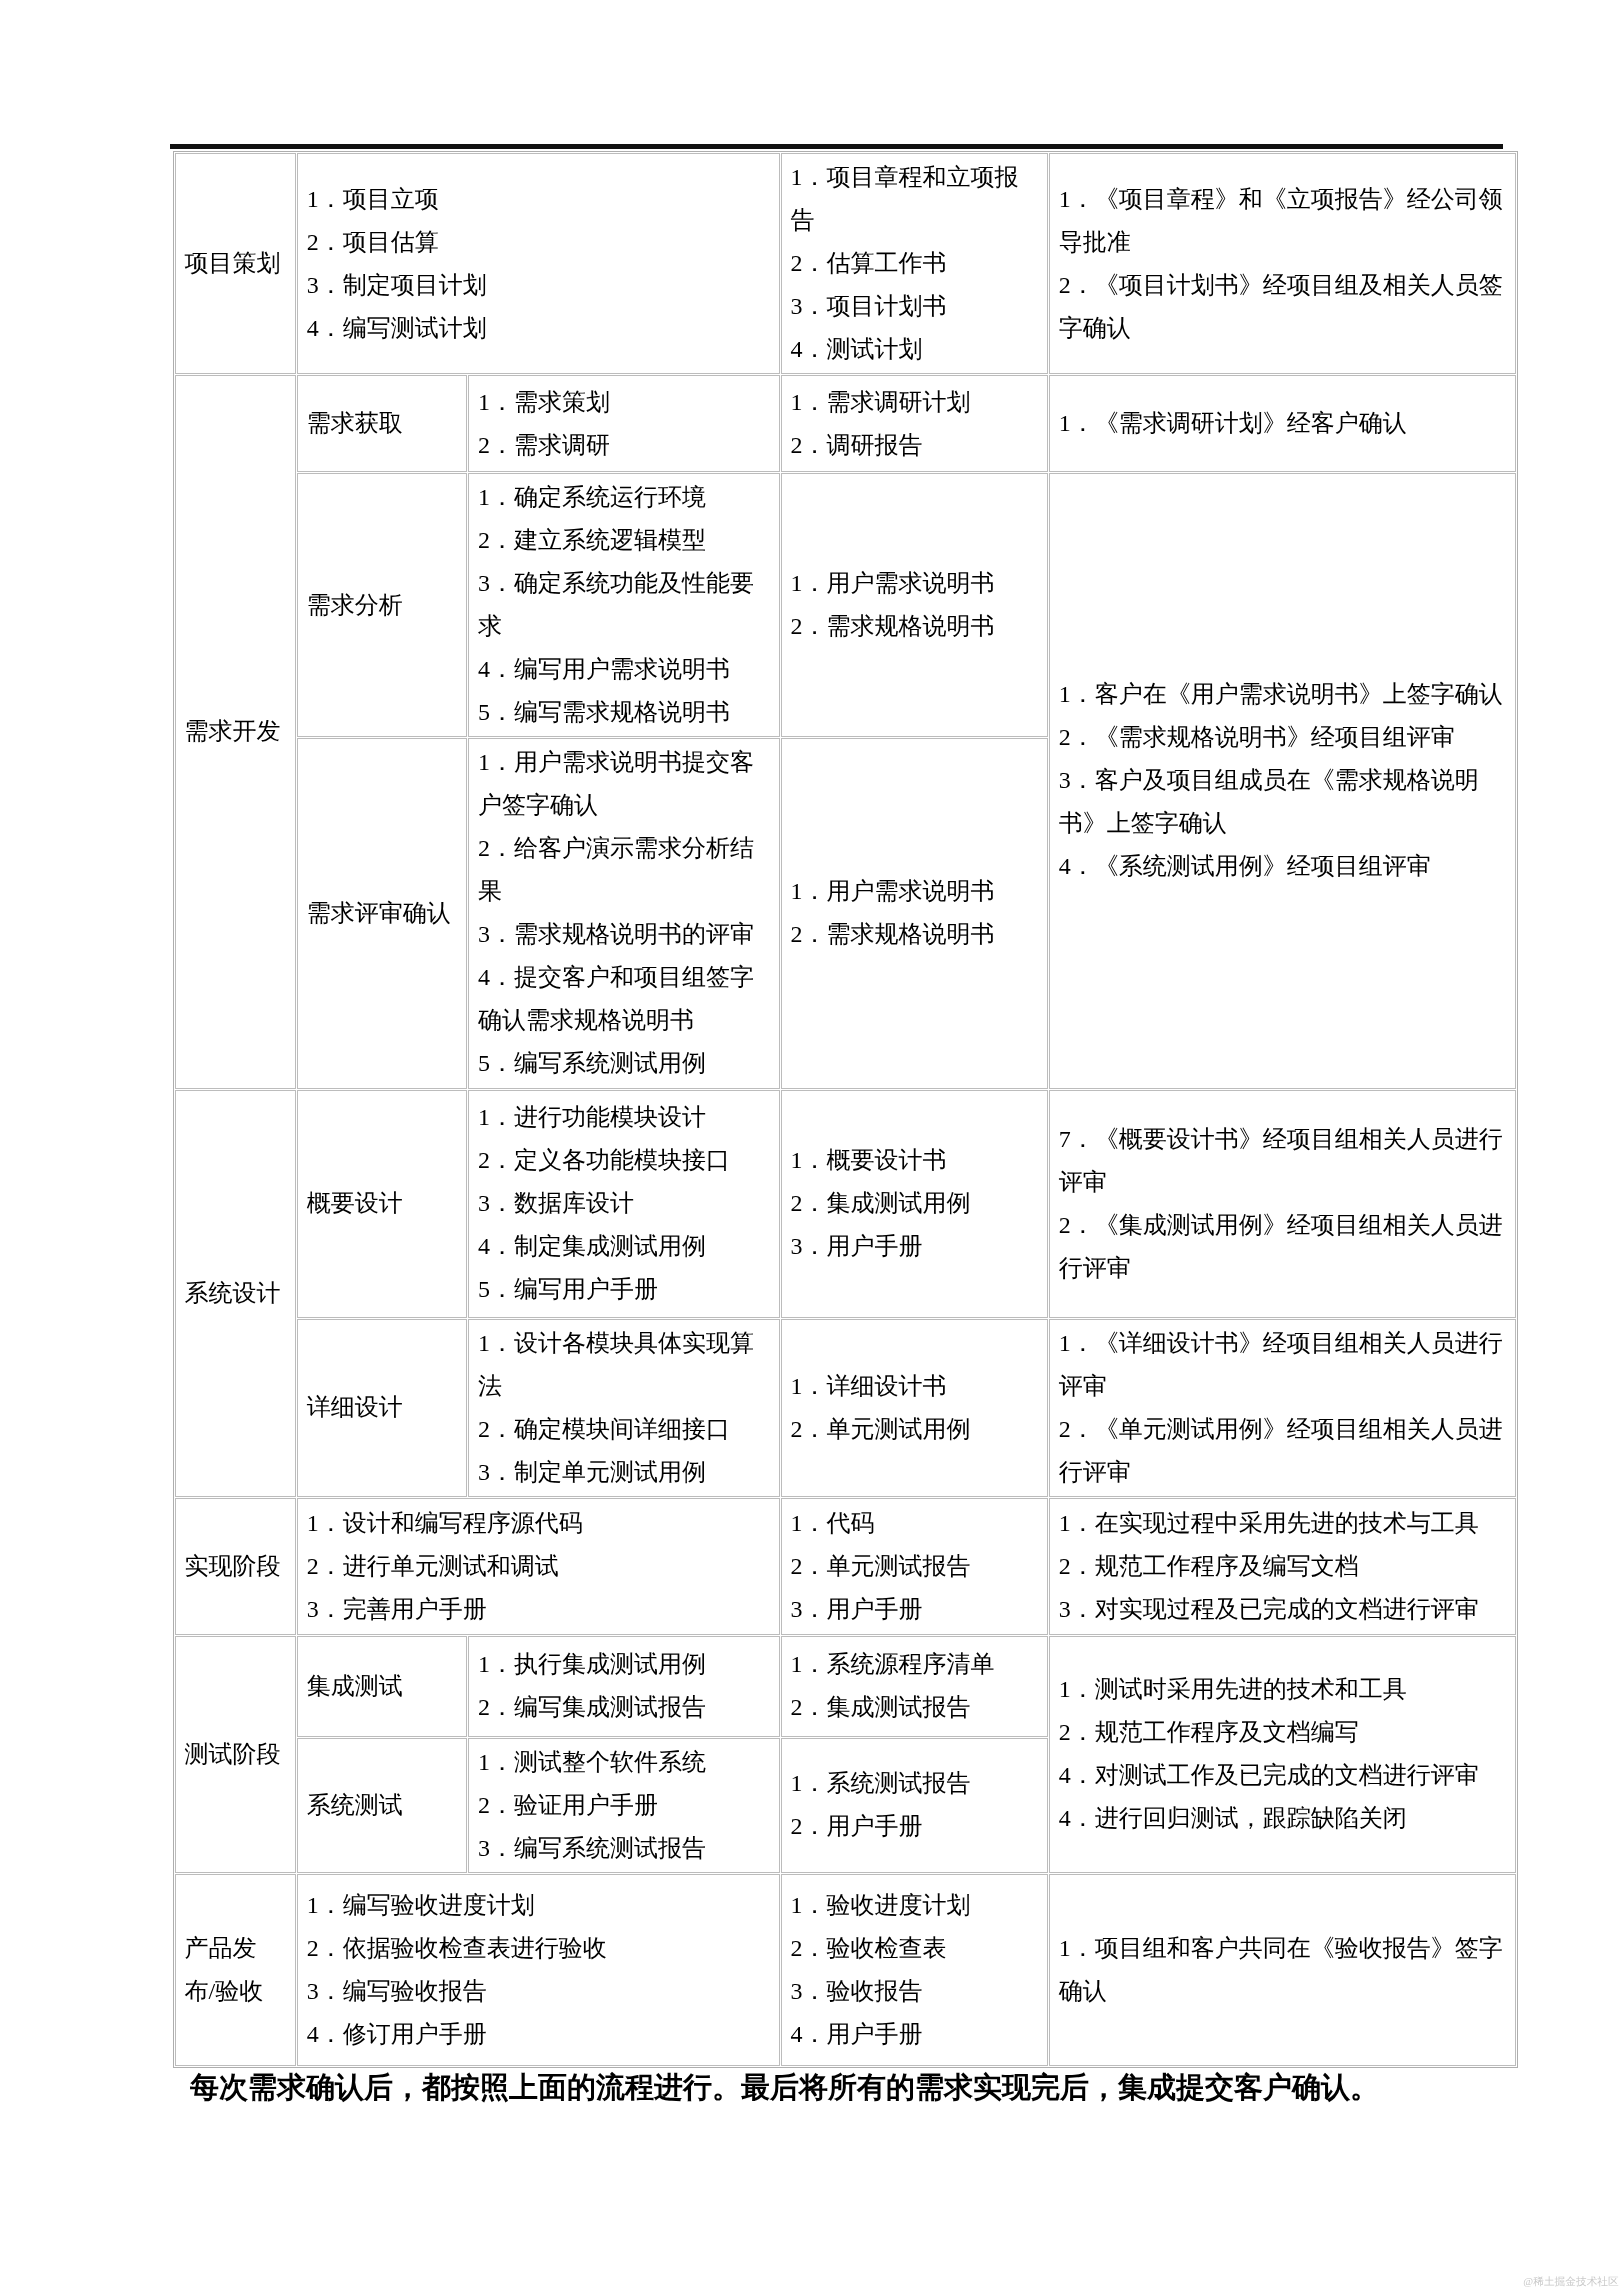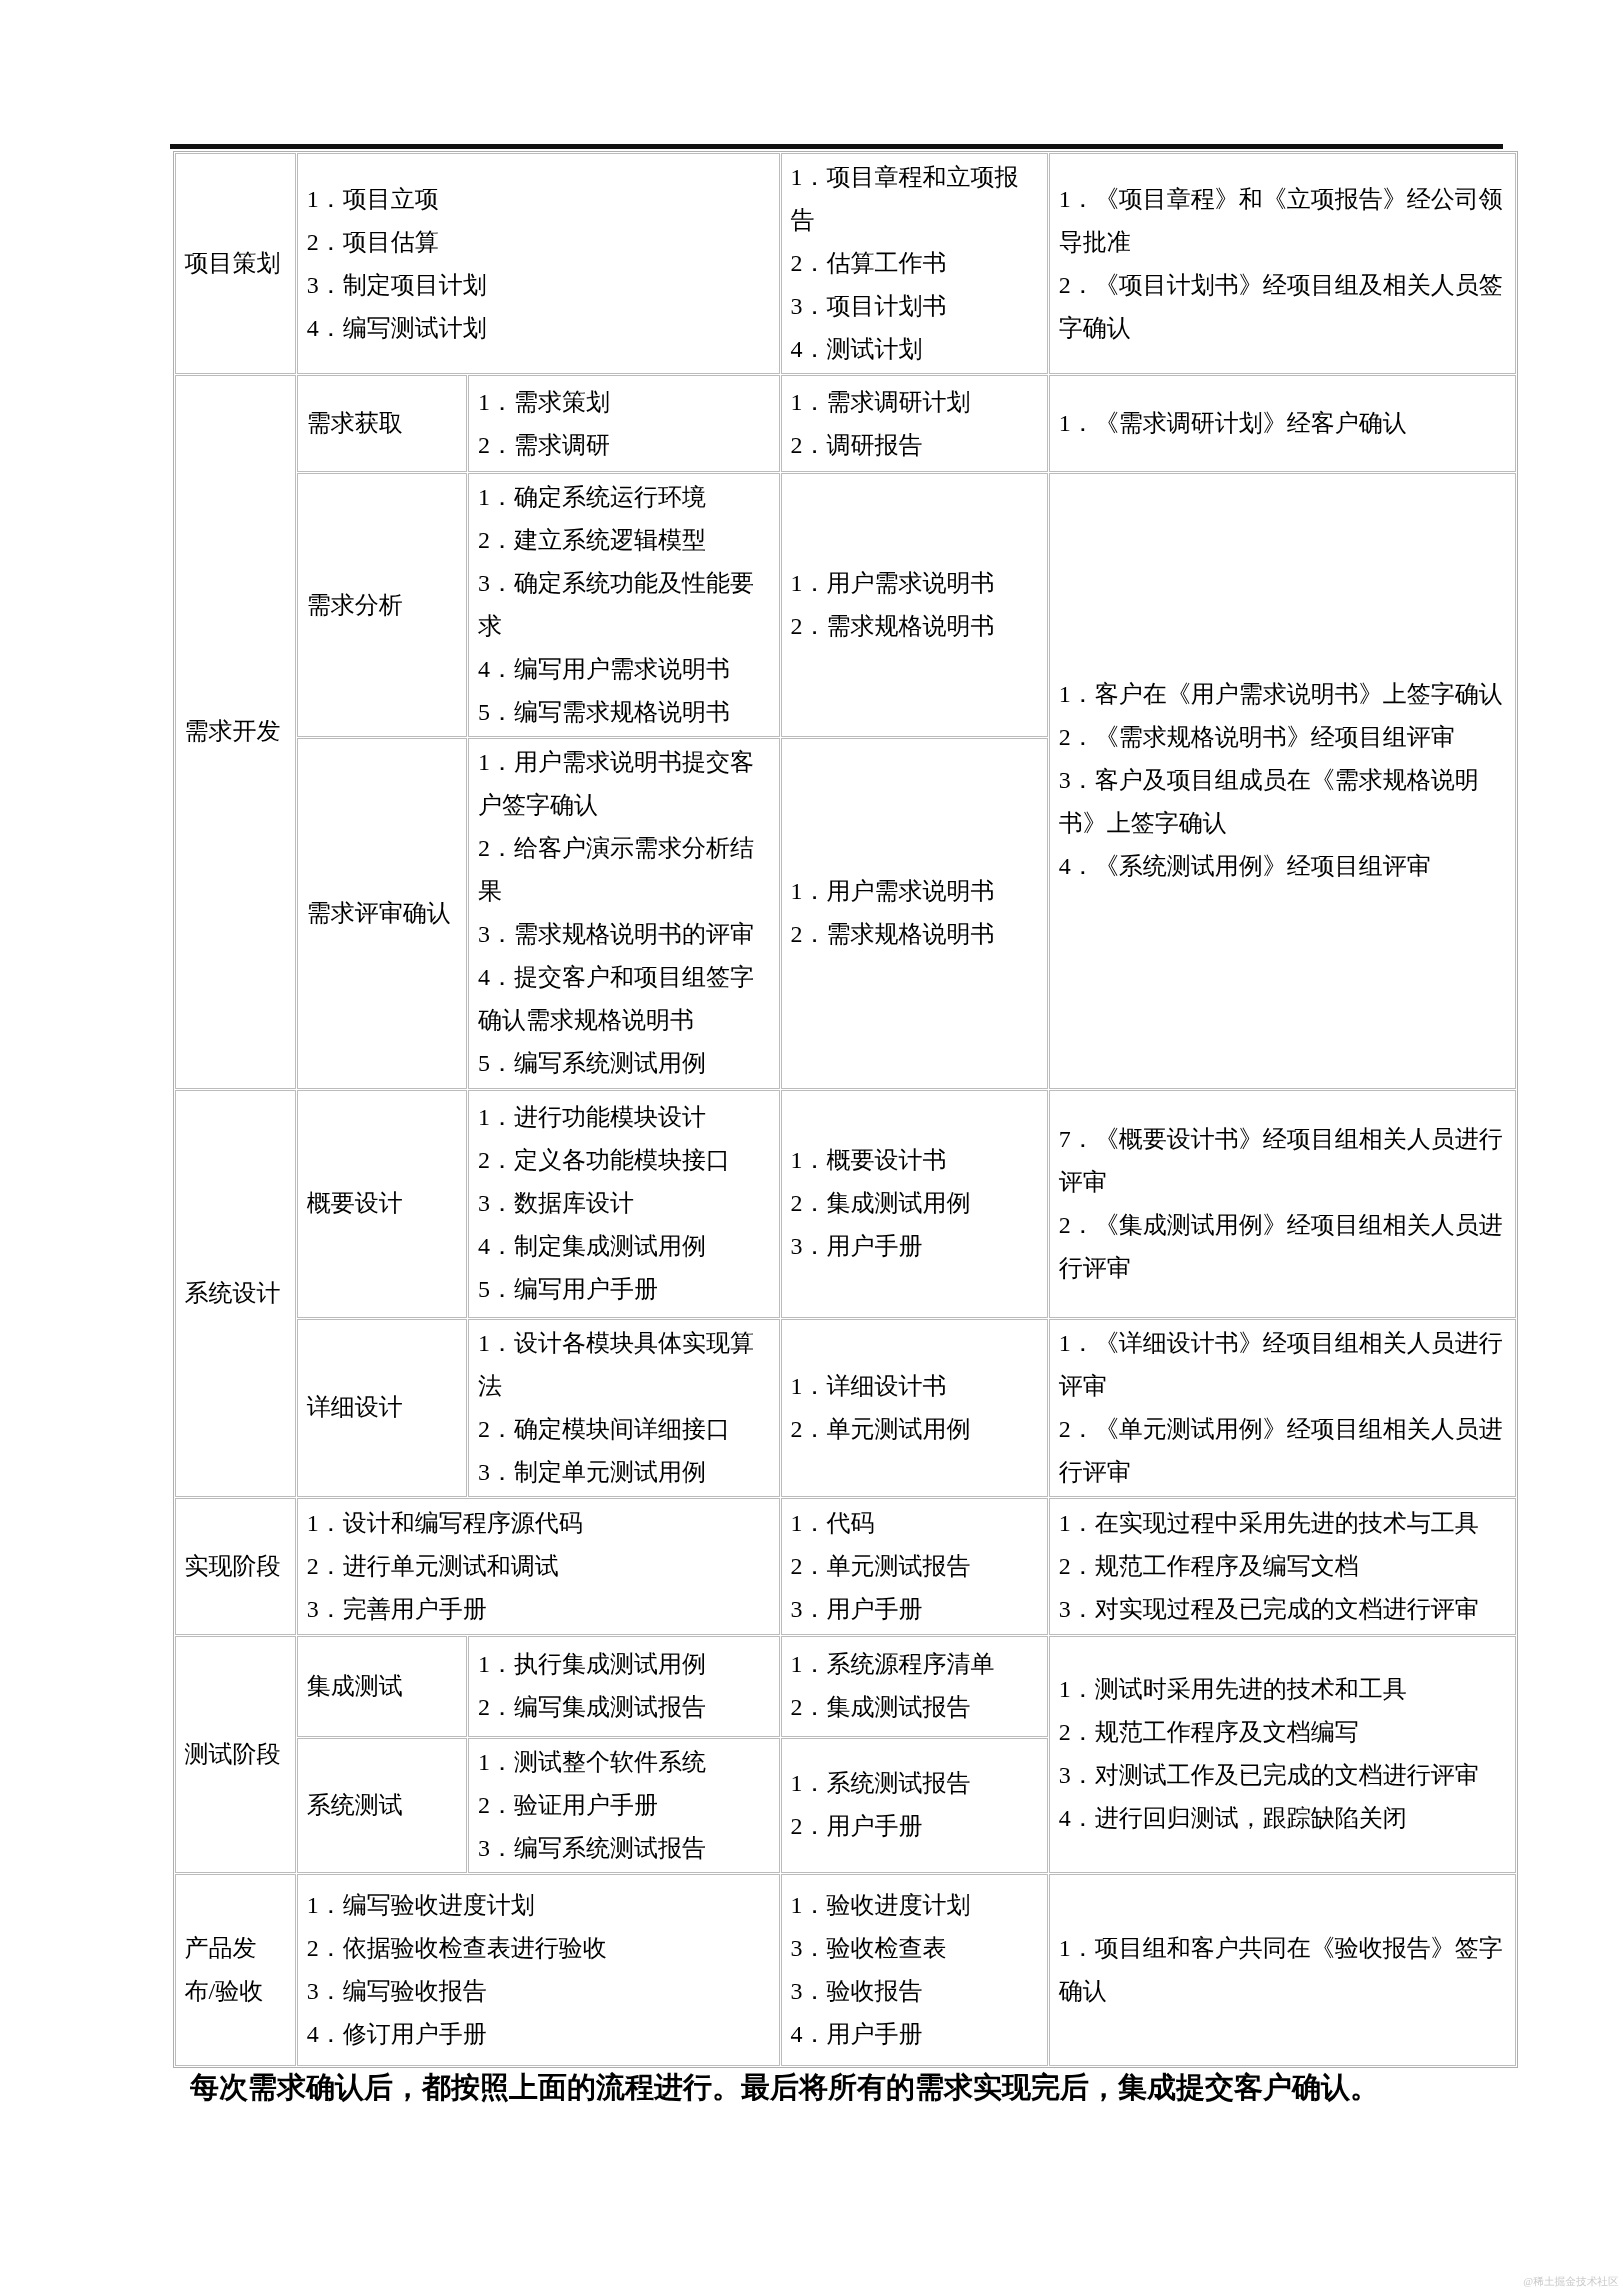--- a/index.html
+++ b/index.html
@@ -211,21 +211,21 @@
             <div class="item">1．执行集成测试用例</div>
             <div class="item">2．编写集成测试报告</div>
           </td>
       <td class="cell-list">
             <div class="item">1．系统源程序清单</div>
             <div class="item">2．集成测试报告</div>
           </td>
       <td class="cell-list" rowspan="2">
             <div class="item">1．测试时采用先进的技术和工具</div>
             <div class="item">2．规范工作程序及文档编写</div>
-            <div class="item">3．对测试工作及已完成的文档进行评审</div>
+            <div class="item">4．对测试工作及已完成的文档进行评审</div>
             <div class="item">4．进行回归测试，跟踪缺陷关闭</div>
           </td>
     </tr>
 
     <tr style="height:127px">
       <td class="subphase">系统测试</td>
       <td class="cell-list">
             <div class="item">1．测试整个软件系统</div>
             <div class="item">2．验证用户手册</div>
             <div class="item">3．编写系统测试报告</div>
@@ -239,21 +239,21 @@
     <tr style="height:192px">
       <td class="phase">产品发布/验收</td>
       <td class="cell-list" colspan="2">
             <div class="item">1．编写验收进度计划</div>
             <div class="item">2．依据验收检查表进行验收</div>
             <div class="item">3．编写验收报告</div>
             <div class="item">4．修订用户手册</div>
           </td>
       <td class="cell-list">
             <div class="item">1．验收进度计划</div>
-            <div class="item">3．验收检查表</div>
+            <div class="item">2．验收检查表</div>
             <div class="item">3．验收报告</div>
             <div class="item">4．用户手册</div>
           </td>
       <td class="cell-list">
             <div class="item">1．项目组和客户共同在《验收报告》签字确认</div>
           </td>
     </tr>
   </tbody>
     </table>
 

